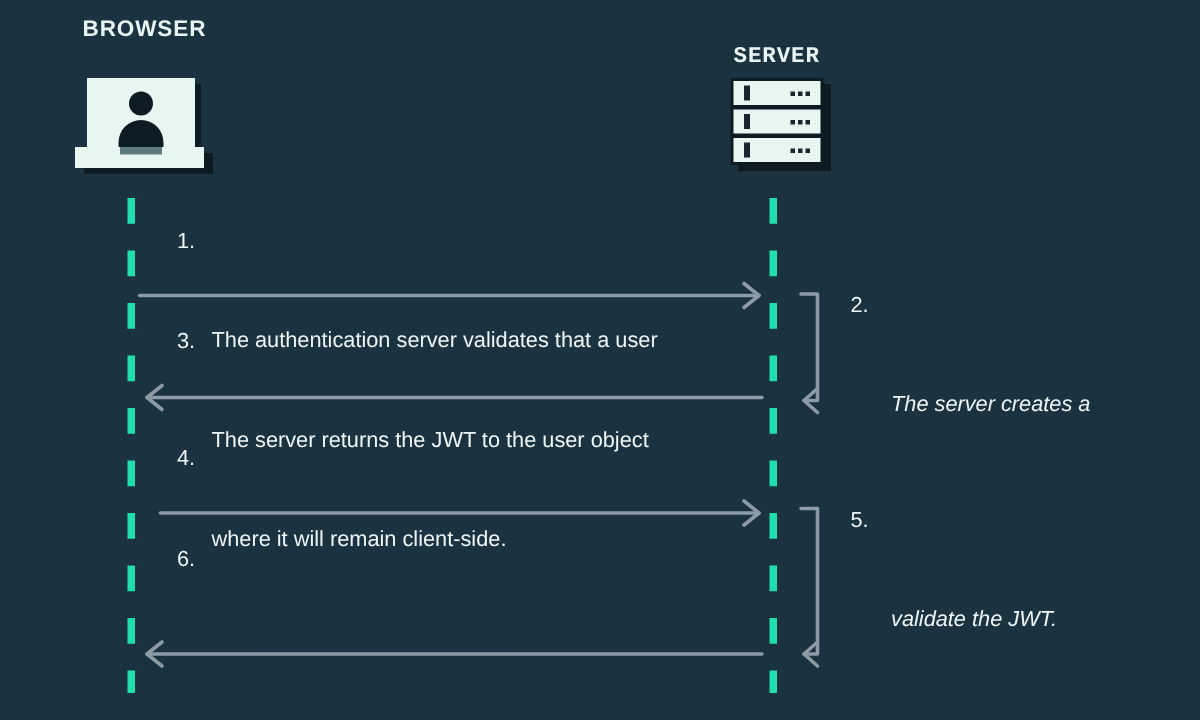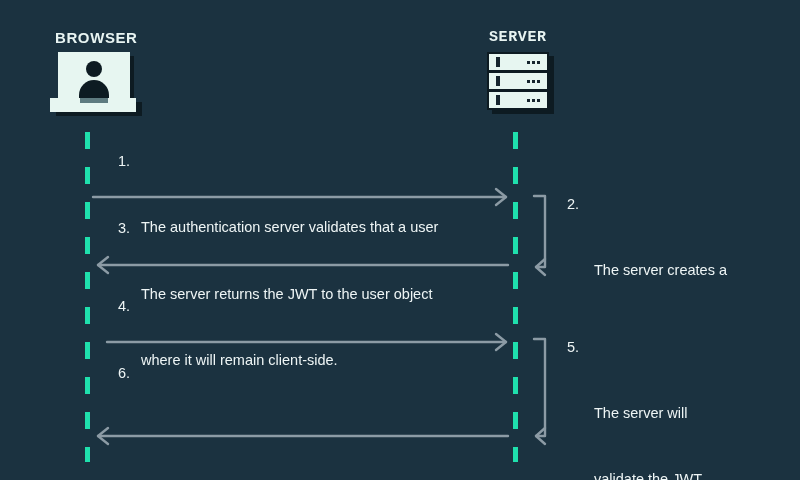--- a/index.html
+++ b/index.html
@@ -23,21 +23,21 @@
 
   
   .col-title {
     position: absolute;
     font-size: 15px;
     font-weight: bold;
     letter-spacing: 0.6px;
     color: #e8f4f2;
     white-space: nowrap;
   }
-  #browser-title { left: 55px; top: 29px; }
+  #browser-title { left: 55px; top: 11px; }
   #server-title  { left: 489px; top: 29px; font-family: Liberation Mono, monospace; }
 
   
   .lifeline {
     position: absolute;
     width: 5px;
     top: 132px;
     height: 330px;
     background-image: linear-gradient(
         to bottom,
@@ -163,21 +163,21 @@
     position: absolute;
     left: 0;
     top: 0;
   }
   .step .body {
     display: block;
   }
   .left-step  { left: 118px; }
   .left-step .body { margin-left: 23px; }
   .right-step { left: 567px; }
-  .right-step .body { margin-left: 27px; }
+  .right-step .body { margin-left: 27px; font-style: italic; }
 
   #step1 { top: 150px; }
   #step3 { top: 217px; }
   #step4 { top: 295px; }
   #step6 { top: 362px; }
   #step2 { top: 193px; }
   #step5 { top: 336px; }
 
   
   .arrow { position: absolute; }
@@ -289,17 +289,16 @@
     
   </div>
 
   <div class="step right-step" id="step2">
     <span class="num">2.</span>
     <span class="body">The server creates a</span>
   </div>
 
   <div class="step right-step" id="step5">
     <span class="num">5.</span>
-    <span class="body">The server will</span>
     <span class="body">validate the JWT.</span>
   </div>
 
 </div>
 
 </body></html>

